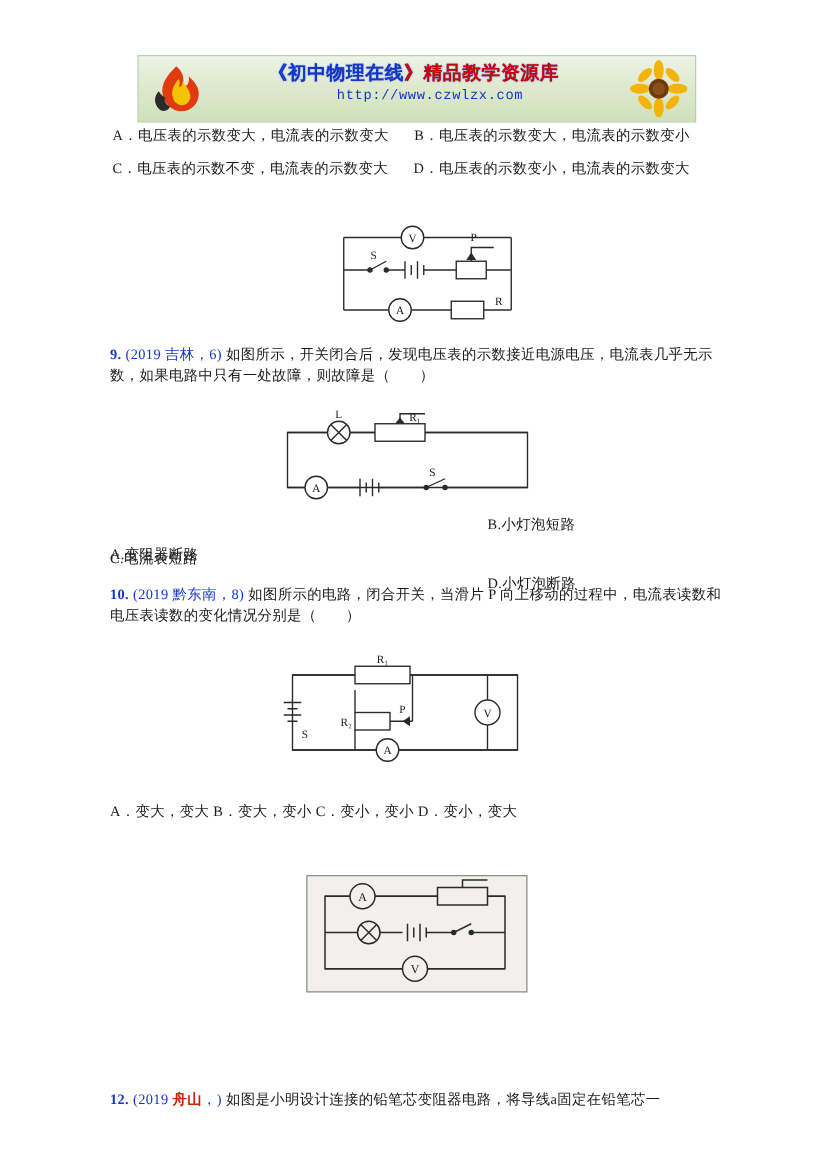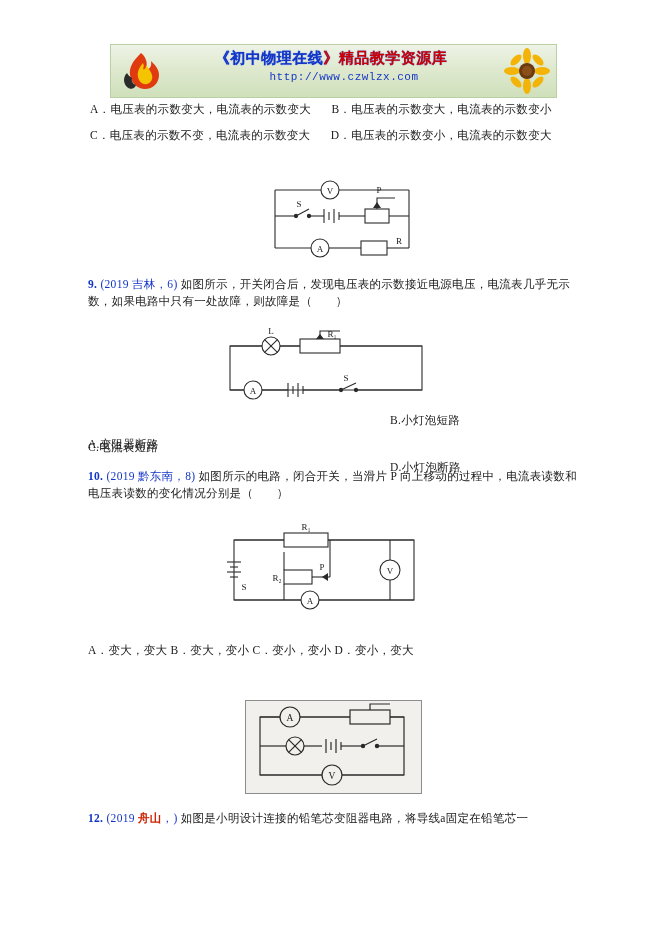--- a/index.html
+++ b/index.html
@@ -338,19 +338,19 @@
         <path d="M96 74 L158 74"></path>
       </g>
       <g font-family="Liberation Serif, serif" font-size="9.5" fill="#1a1a1a" text-anchor="middle">
         <text x="44" y="19.5">A</text>
         <text x="86" y="77.5">V</text>
       </g>
     </svg>
   </div>
 
 
-  <div class="qpara" style="left:88px; top:810px; width:492px;">
+  <div class="qpara" style="left:88px; top:872px; width:492px;">
     <span class="qnum">12.</span>
     <span class="blue">(2019 </span><span class="qsrc-red">舟山</span><span class="blue">，)</span>
     <span>如图是小明设计连接的铅笔芯变阻器电路，将导线a固定在铅笔芯一</span>
   </div>
 
 </div>
 
 </body></html>

